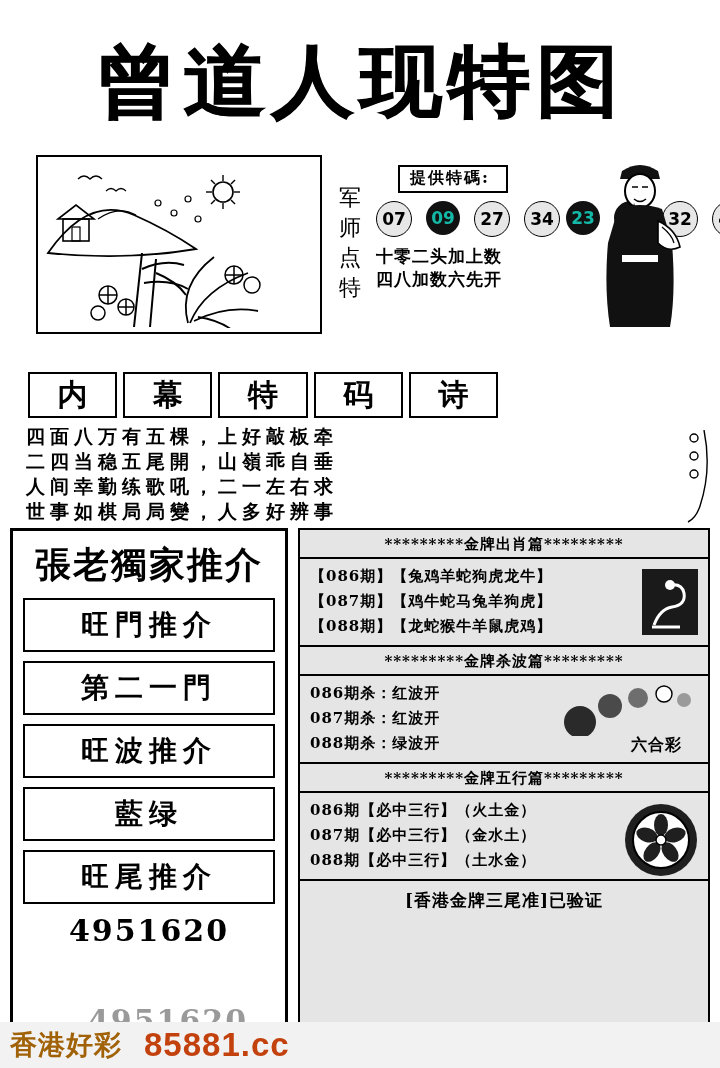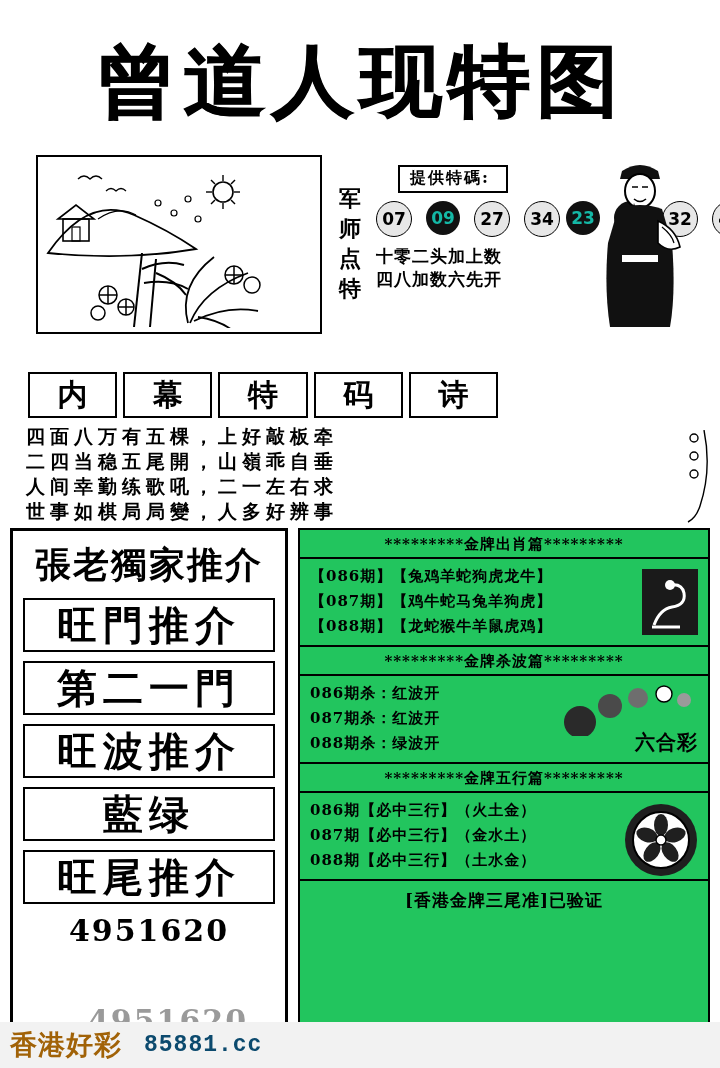--- a/index.html
+++ b/index.html
@@ -63,21 +63,21 @@
     overflow: hidden;
   }
   .scenery svg { display: block; }
 
   .jun-shi {
     position: absolute;
     left: 294px;
     top: 28px;
     width: 40px;
     font-family: "DejaVu Serif", serif;
-    font-weight: bold;
+    font-weight: normal;
     font-size: 22px;
     line-height: 30px;
     text-align: center;
   }
 
   .codebox {
     position: absolute;
     left: 340px;
     top: 10px;
     width: 220px;
@@ -218,42 +218,42 @@
   }
   .left-cell {
     border: 2px solid #000;
     margin: 0 4px 9px 4px;
     height: 50px;
     display: flex;
     align-items: center;
     justify-content: center;
     font-family: "DejaVu Serif", serif;
     font-weight: bold;
-    font-size: 40px;
+    font-size: 28px;
     letter-spacing: 6px;
   }
   .left-bottom {
     text-align: center;
     font-family: "DejaVu Serif", serif;
     font-weight: bold;
     font-size: 30px;
     letter-spacing: 2px;
     margin-top: 2px;
   }
 
   
   .right-col {
     position: absolute;
     top: 528px;
     left: 298px;
     width: 412px;
     height: 500px;
     border: 2px solid #000;
     box-sizing: border-box;
-    background: #22c55e;
+    background: #e5e5e5;
   }
   .sect-head {
     text-align: center;
     font-family: "DejaVu Serif", serif;
     font-weight: bold;
     font-size: 15px;
     letter-spacing: 1px;
     padding: 5px 0 3px 0;
     border-bottom: 2px solid #000;
   }
@@ -269,25 +269,25 @@
     line-height: 25px;
     letter-spacing: 1px;
   }
   .deco-right {
     position: absolute;
     right: 8px;
     top: 8px;
   }
   .lotto-word {
     position: absolute;
-    right: 10px;
+    right: 26px;
     bottom: 6px;
     font-family: "DejaVu Serif", serif;
     font-weight: bold;
-    font-size: 20px;
+    font-size: 16px;
     letter-spacing: 1px;
   }
   .footer-cert {
     text-align: center;
     font-family: "DejaVu Serif", serif;
     font-weight: bold;
     font-size: 17px;
     padding: 8px 0 6px 0;
     letter-spacing: 1px;
   }
@@ -307,24 +307,24 @@
     box-sizing: border-box;
   }
   .banner-left {
     font-family: "DejaVu Serif", serif;
     font-weight: bold;
     font-size: 27px;
     color: #a16207;
     letter-spacing: 1px;
   }
   .banner-right {
-    font-family: Liberation Mono, monospace;
-    font-weight: bold;
-    font-size: 23px;
-    color: #0c4a6e;
+    font-family: Liberation Sans, sans-serif;
+    font-weight: bold;
+    font-size: 33px;
+    color: #c2410c;
     letter-spacing: 1px;
   }
   .faint {
     position: absolute;
     left: 88px;
     bottom: 30px;
     font-family: "DejaVu Serif", serif;
     font-weight: bold;
     font-size: 30px;
     color: #9a9a9a;

